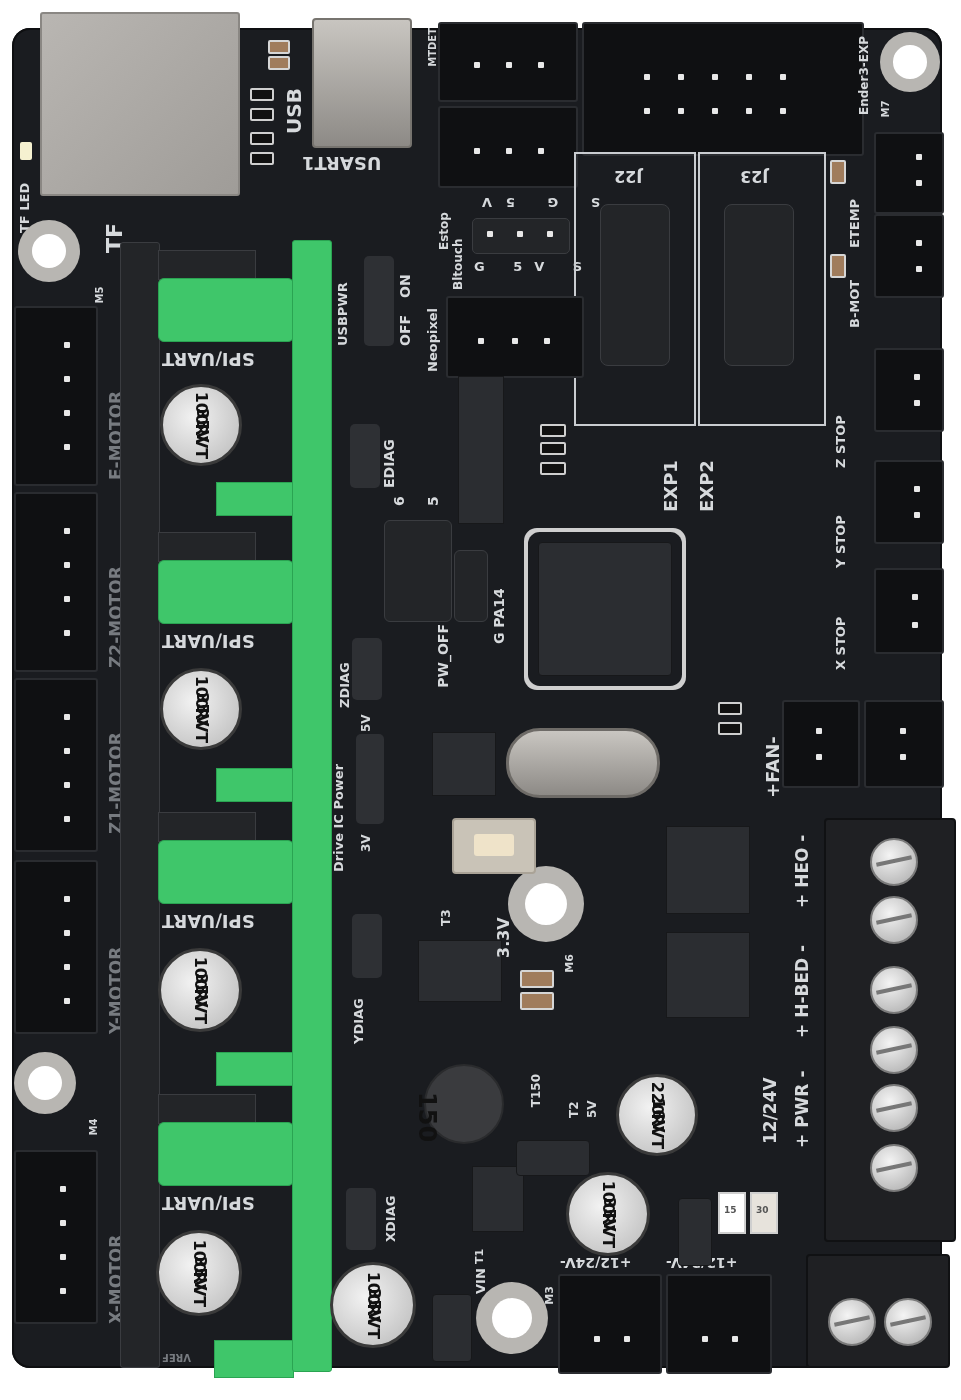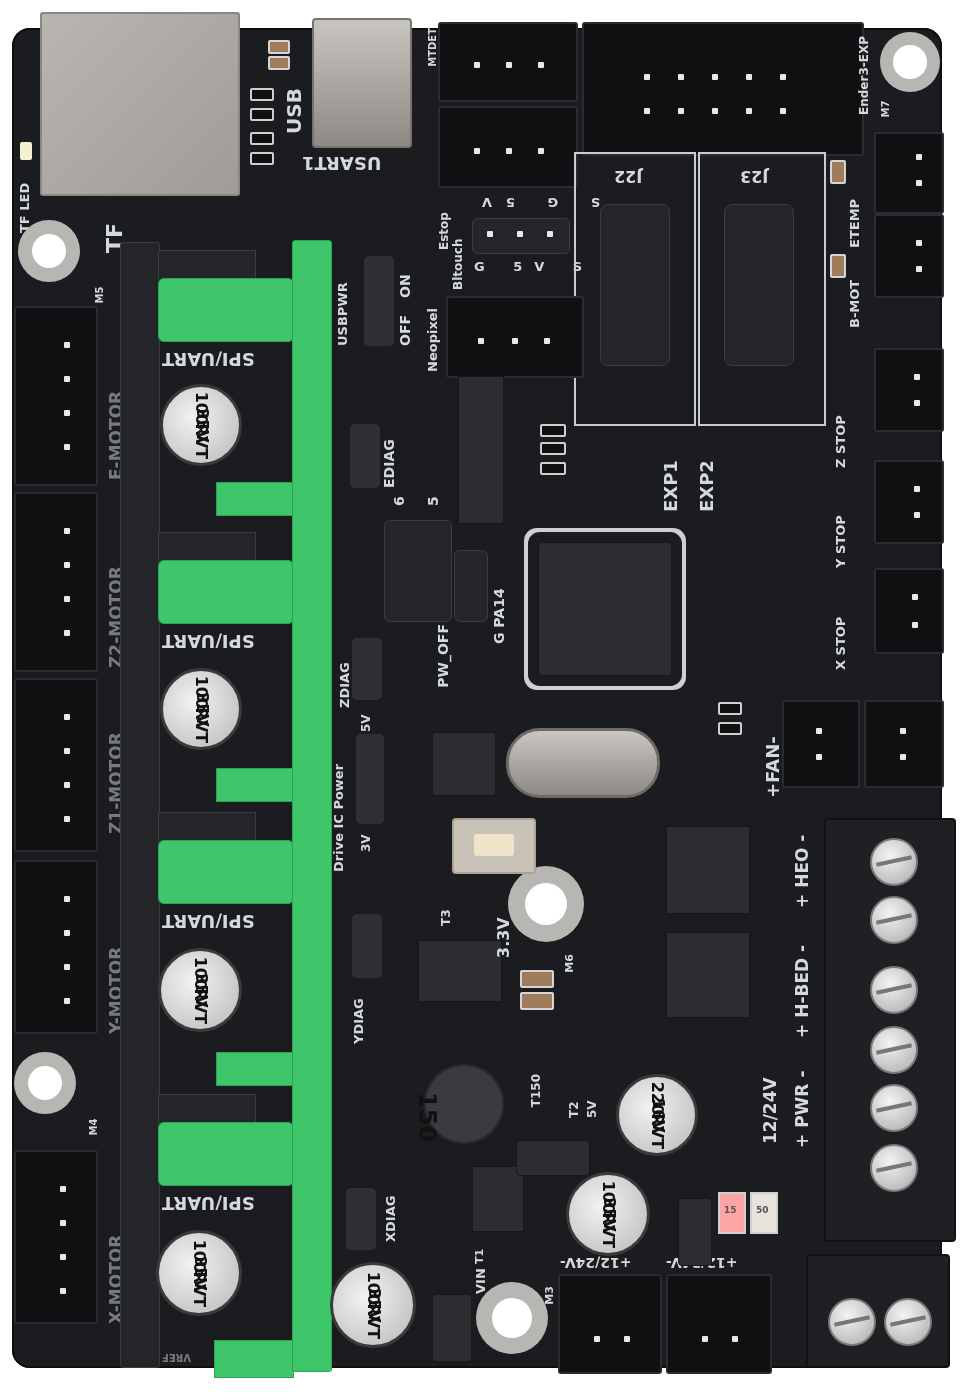--- a/index.html
+++ b/index.html
@@ -154,25 +154,25 @@
       <div class="pin" style="left:34px;top:60px;"></div>
       <div class="pin" style="left:64px;top:60px;"></div>
     </div>
   <div class="jst" style="left:654px;top:1246px;width:102px;height:96px;">
       <div class="pin" style="left:34px;top:60px;"></div>
       <div class="pin" style="left:64px;top:60px;"></div>
     </div>
   <div class="silk rot180" style="left:548px;top:1228px;font-size:14px;">+12/24V-</div>
   <div class="silk rot180" style="left:654px;top:1228px;font-size:14px;">+12/24V-</div>
 
-  <div class="abs" style="left:706px;top:1164px;width:24px;height:38px;background:#fca5a5;border:2px solid #cfcfcf;">
+  <div class="abs" style="left:706px;top:1164px;width:24px;height:38px;background:#ffffff;border:2px solid #cfcfcf;">
       <span class="silk" style="font-size:9px;color:#555;left:4px;top:12px;">15</span>
     </div>
   <div class="abs" style="left:738px;top:1164px;width:24px;height:38px;background:#e7e3dc;border:2px solid #cfcfcf;">
-      <span class="silk" style="font-size:9px;color:#555;left:4px;top:12px;">50</span>
+      <span class="silk" style="font-size:9px;color:#555;left:4px;top:12px;">30</span>
     </div>
 
   <div class="jst" style="left:2px;top:278px;width:80px;height:176px;">
       <div class="pin" style="left:48px;top:34px;"></div>
       <div class="pin" style="left:48px;top:68px;"></div>
       <div class="pin" style="left:48px;top:102px;"></div>
       <div class="pin" style="left:48px;top:136px;"></div>
     </div>
   <div class="jst" style="left:2px;top:464px;width:80px;height:176px;">
       <div class="pin" style="left:48px;top:34px;"></div>

